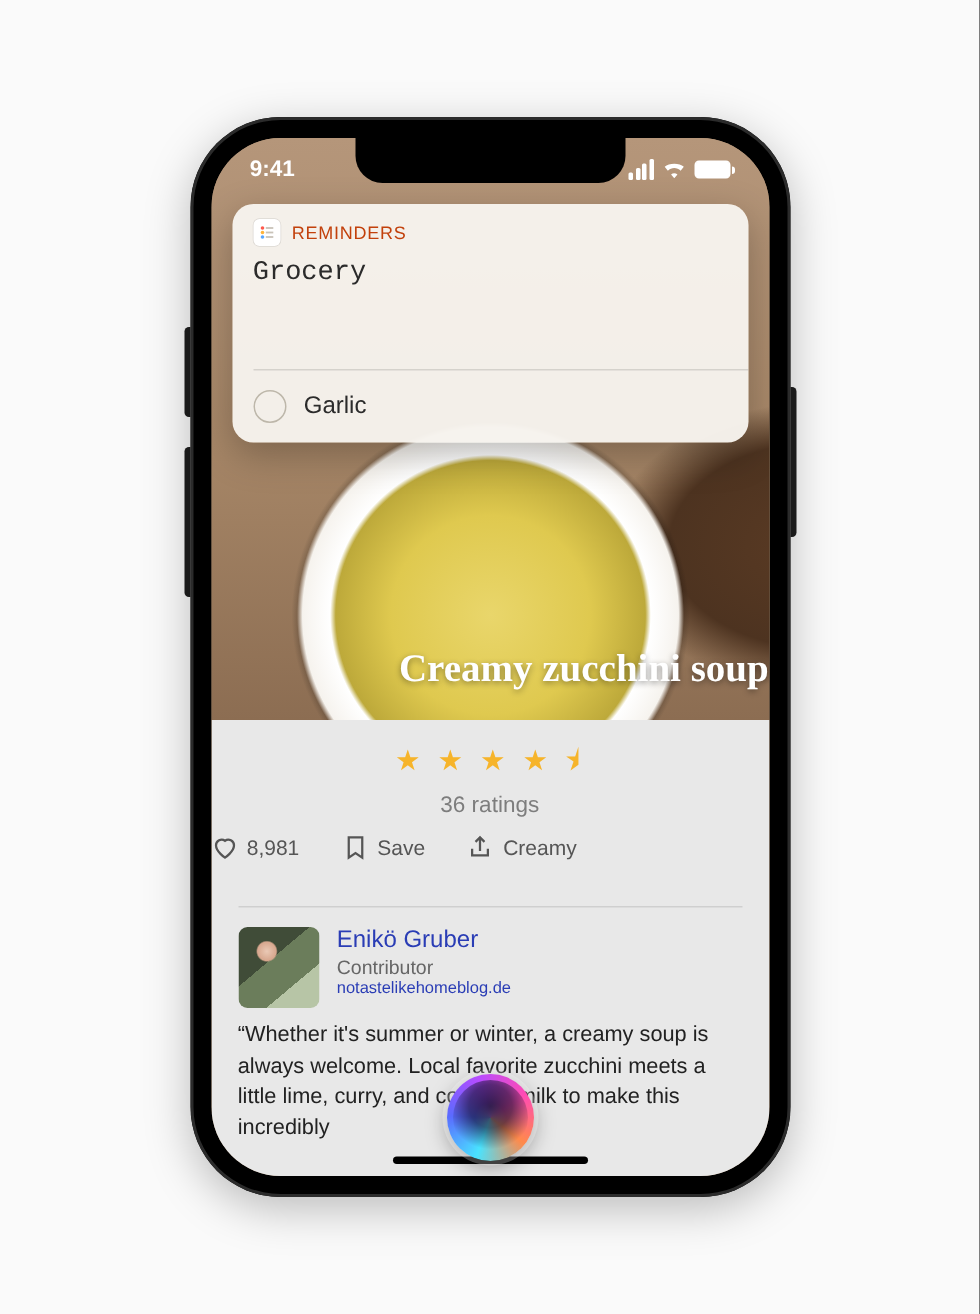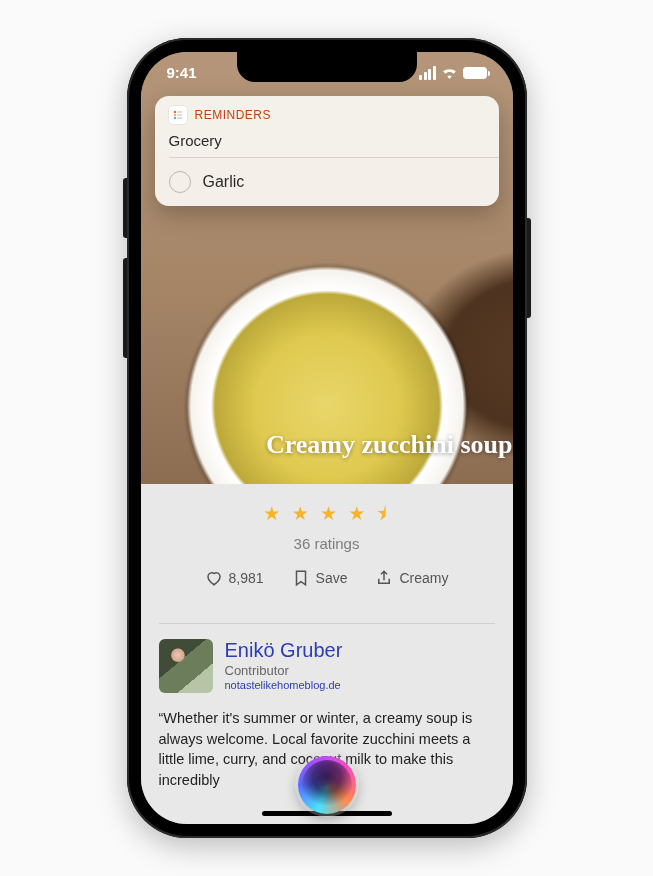--- a/index.html
+++ b/index.html
@@ -8,21 +8,21 @@
     height: 876px;
     background: #fafafa;
     display: flex;
     align-items: center;
     justify-content: center;
     font-family: -apple-system, "Helvetica Neue", Arial, sans-serif;
     overflow: hidden;
   }
   .phone-frame {
     width: 400px;
-    height: 800px;
+    height: 720px;
     background: #000;
     border-radius: 60px;
     padding: 14px;
     box-shadow: inset 0 0 0 2px #2b2b2b, 0 8px 30px rgba(0,0,0,.25);
     position: relative;
   }
   .phone-frame::before {
     content:"";
     position:absolute;
     left:-4px; top:140px;
@@ -107,27 +107,27 @@
     display:flex; align-items:center; gap:8px; padding:10px 14px 8px;
     color:#c2410c; font-size:12px; letter-spacing:.5px;
   }
   .rem-icon {
     width:18px;height:18px;background:#fff;border-radius:4px;
     display:flex;align-items:center;justify-content:center;
     box-shadow:0 0 0 .5px rgba(0,0,0,.1);
   }
   .rem-icon svg{width:12px;height:12px}
   .rem-title {
-    padding:0 14px 8px; font-size:15px; color:#2b2b2b;
+    padding:0 14px 8px; font-size:18px; color:#2b2b2b;font-family:Liberation Mono, monospace;
   }
   .rem-item {
     display:flex; align-items:center; gap:12px;
     padding:13px 14px;
     border-top:1px solid rgba(0,0,0,.12);
-    margin-left:14px; padding-left:0;
+    margin-left:14px; padding-left:0;margin-top:46px;
   }
   .rem-circle {
     width:22px;height:22px;border:1.5px solid #bdb7aa;border-radius:50%;
     flex-shrink:0;
   }
   .rem-item span{font-size:16px;color:#2b2b2b}
 
   
   .hero-title {
     position:absolute; top:49%; left:0; right:0;
@@ -142,21 +142,21 @@
   .rating-sec {
     position:absolute; top:58%; left:0; right:0;
     text-align:center;
     z-index:10;
   }
   .stars { color:#f6b42a; font-size:19px; letter-spacing:3px; }
   .rating-count { font-size:15px; color:#7d7d7d; margin-top:3px; }
 
   .action-row {
     position:absolute; top:67%; left:0; right:0;
-    display:flex; justify-content:center; gap:28px;
+    display:flex; justify-content:flex-start; gap:28px;
     color:#555; font-size:14px;
     z-index:10;
   }
   .action {
     display:flex; align-items:center; gap:6px;
   }
   .action svg{width:18px;height:18px}
 
   .divider {
     position:absolute; top:74%; left:18px; right:18px;
@@ -170,21 +170,21 @@
     display:flex; gap:12px;
     z-index:10;
   }
   .avatar {
     width:54px;height:54px;border-radius:6px;
     background:
       radial-gradient(circle at 35% 30%, #eac9b5 0, #d7a78e 12%, transparent 14%),
       linear-gradient(140deg, #404c38 0 40%, #6b7d5b 40% 70%, #b7c5a6 70%);
     flex-shrink:0;
   }
-  .author-name { color:#2a3db5; font-size:20px; font-weight:500;}
+  .author-name { color:#2a3db5; font-size:16px; font-weight:500;}
   .author-role { font-size:13px; color:#666; margin-top:1px;}
   .author-link { font-size:11px; color:#2a3db5; margin-top:1px;}
 
   .desc {
     position:absolute; top:85%; left:18px; right:18px;
     font-size:14.5px; line-height:1.42; color:#222;
     z-index:10;
   }
 
   

